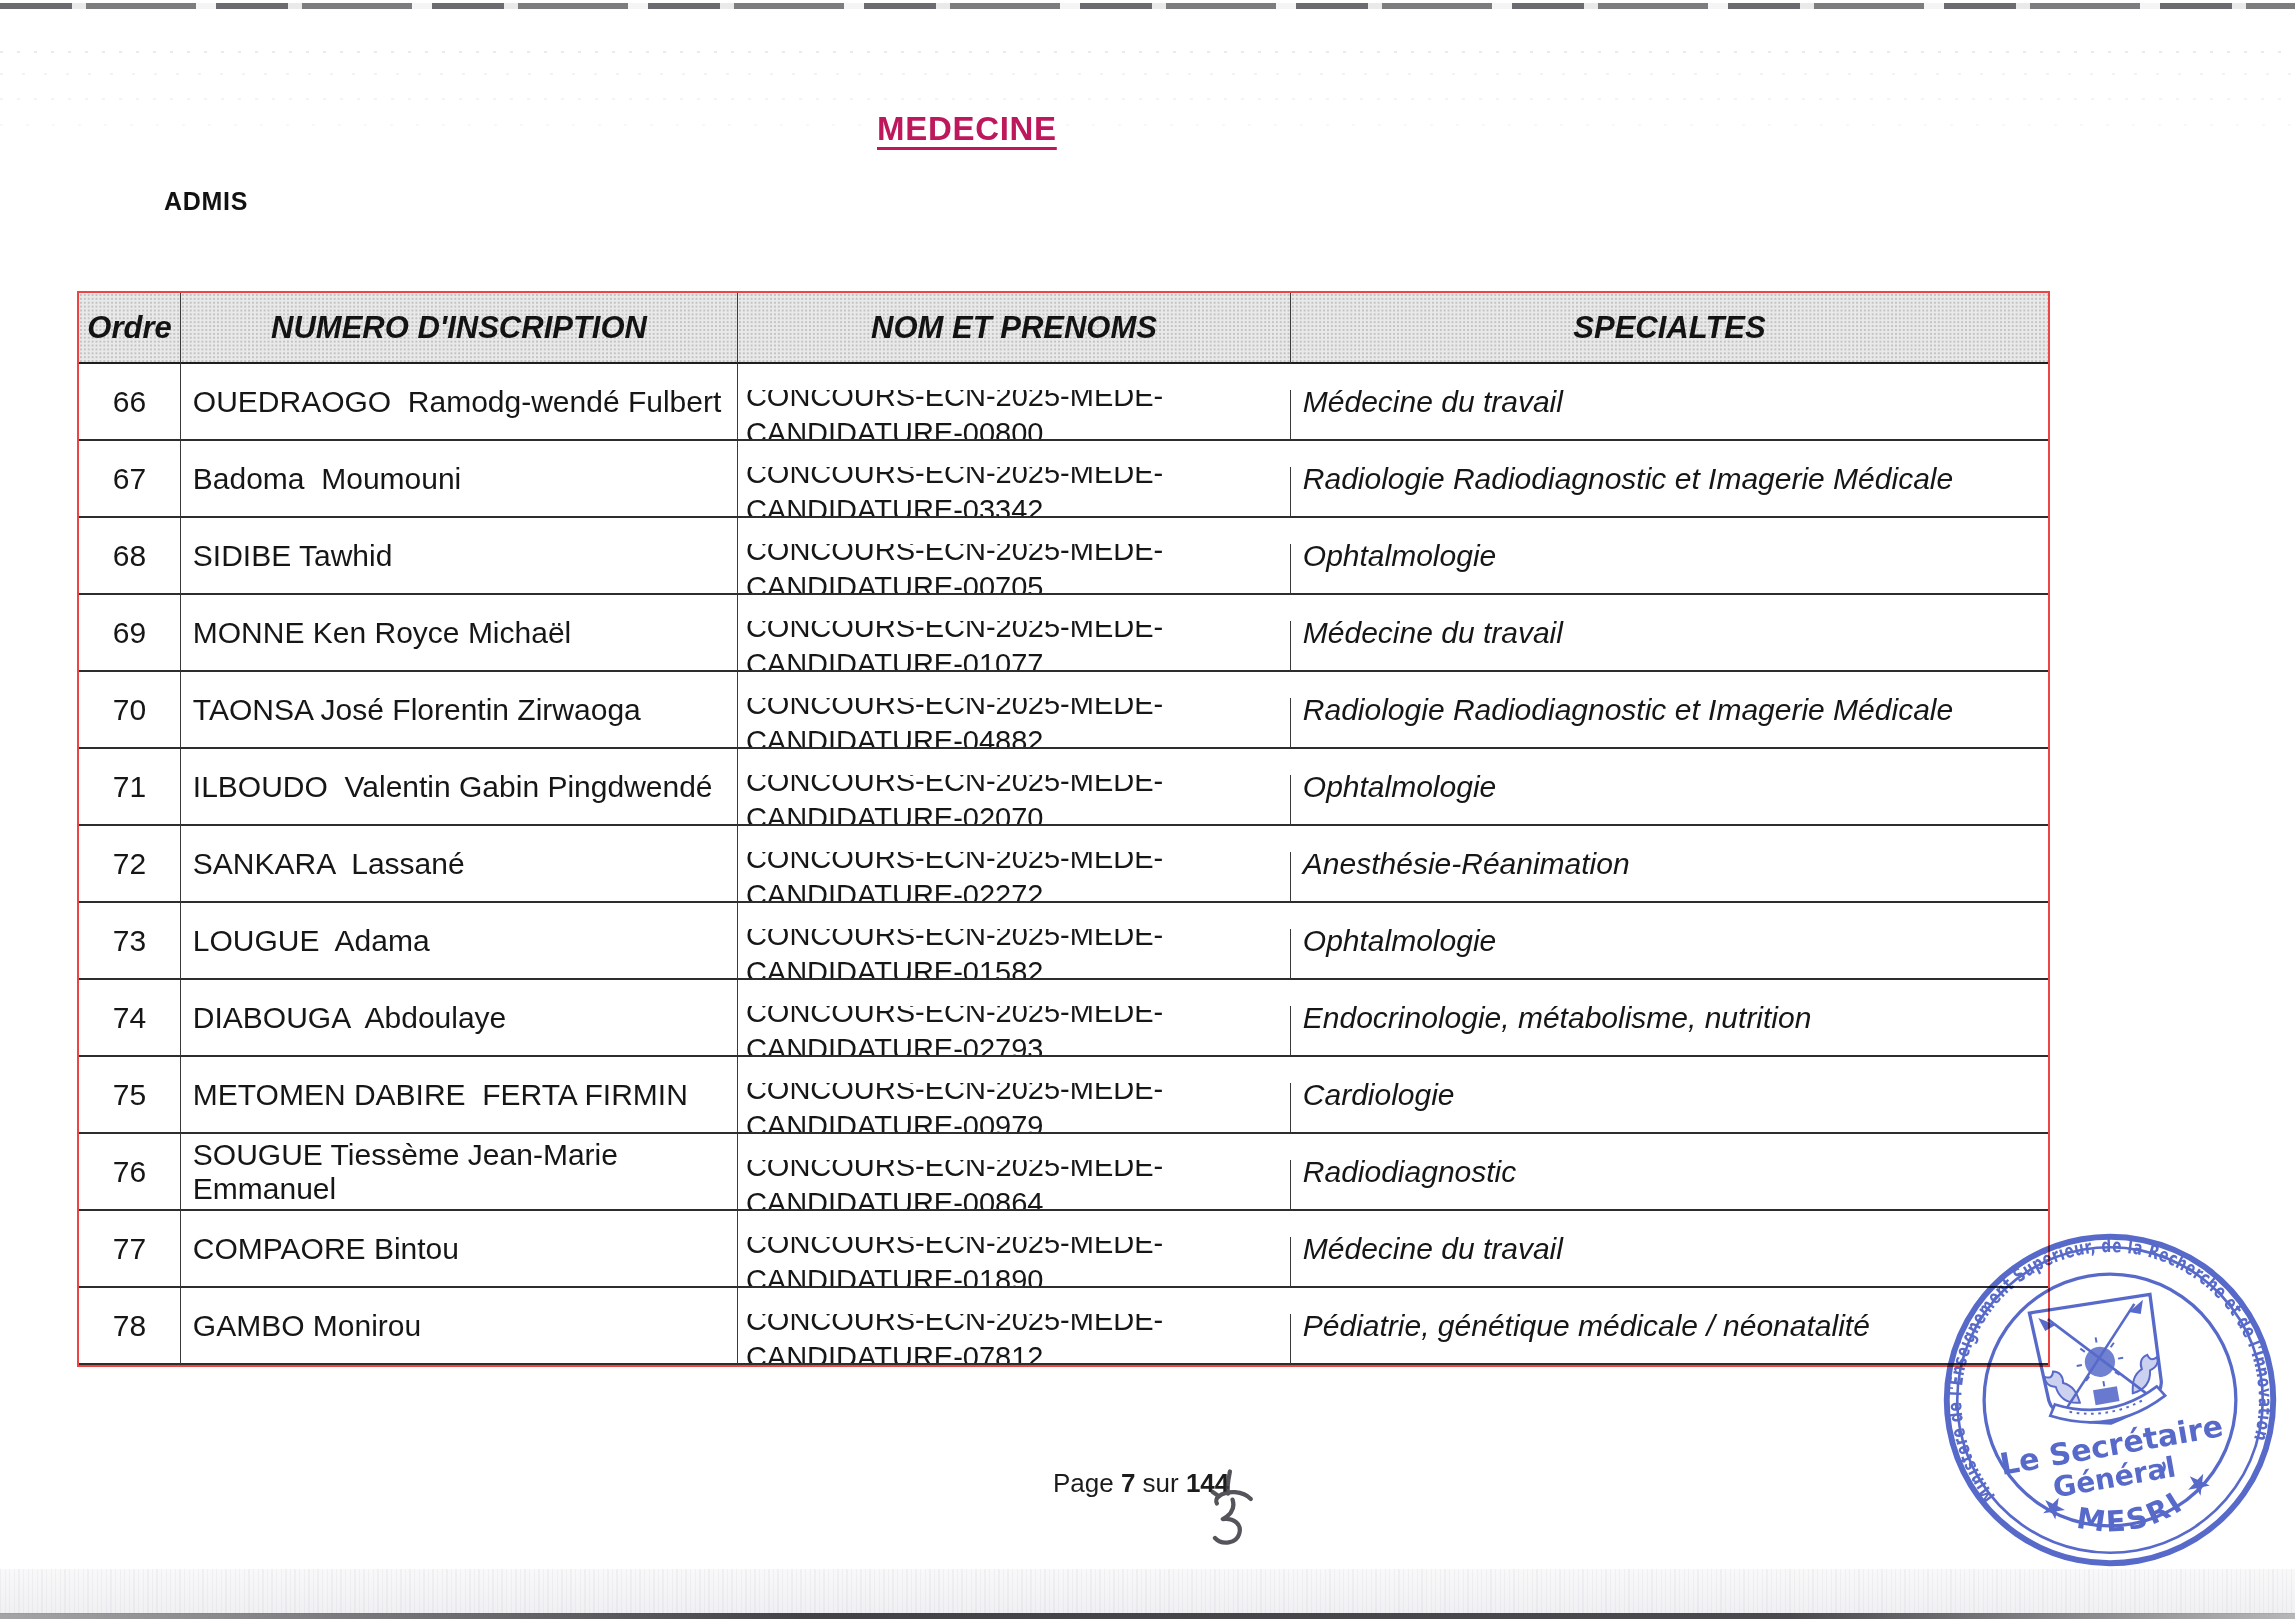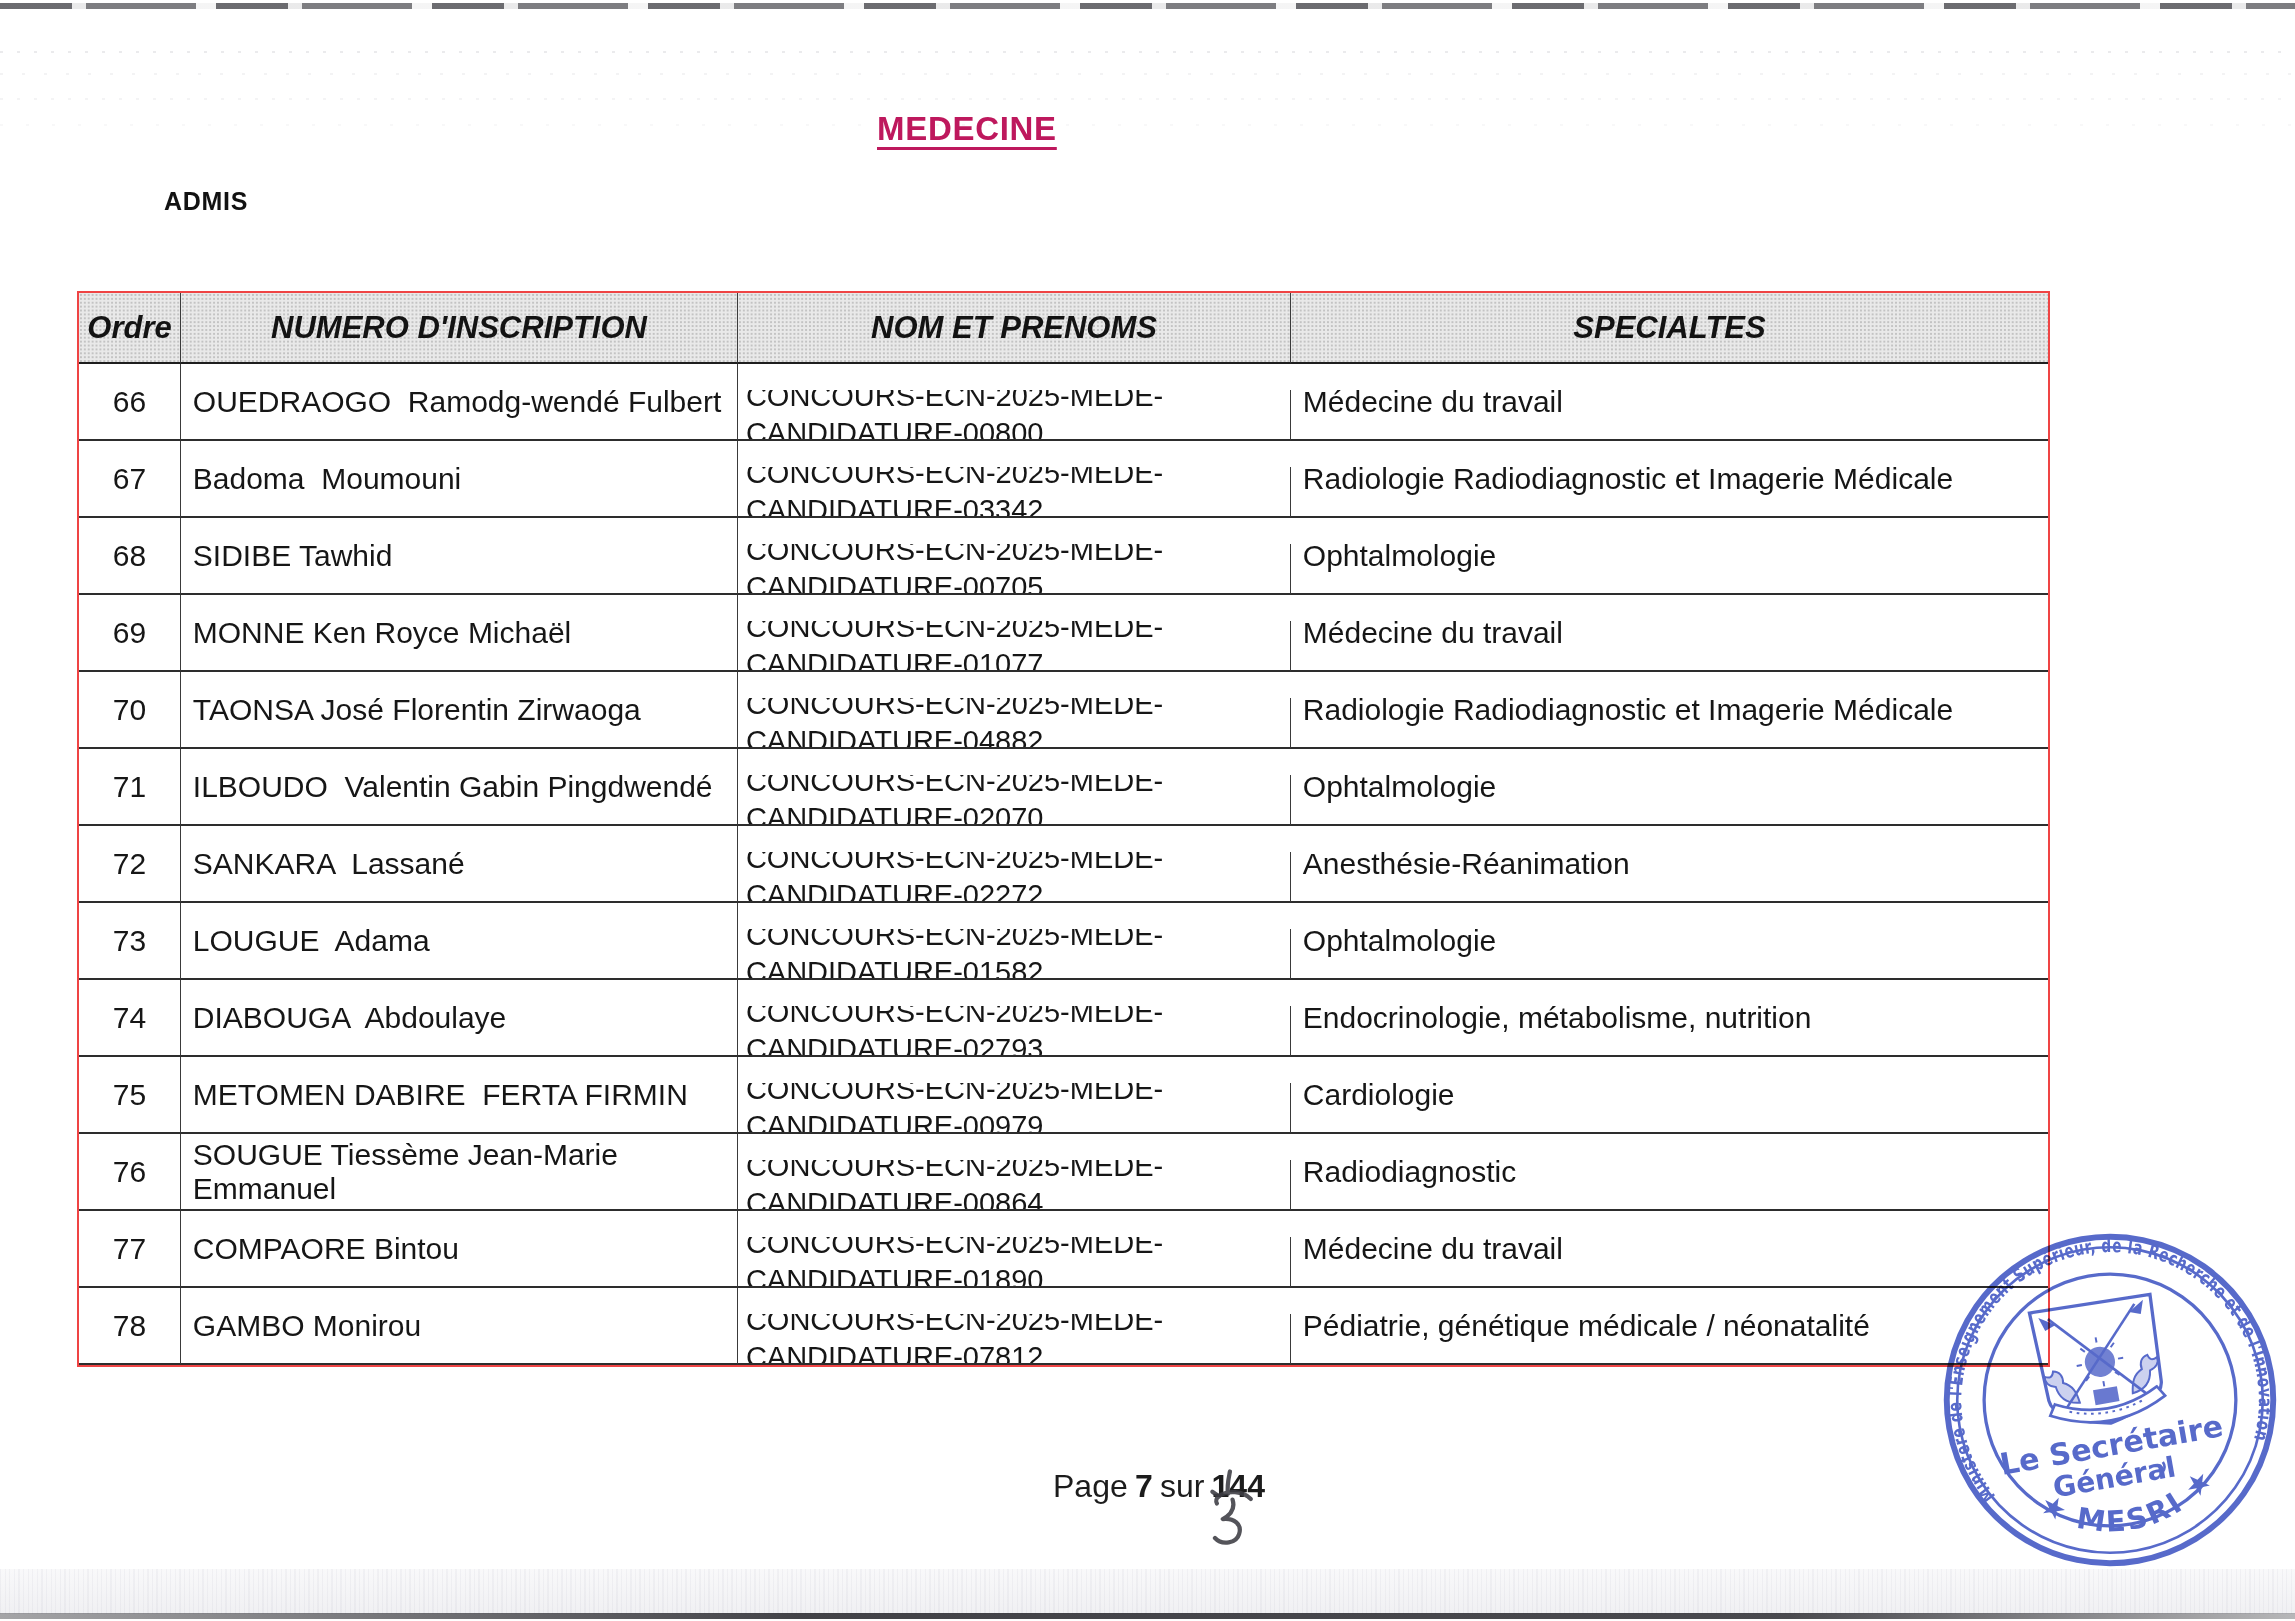--- a/index.html
+++ b/index.html
@@ -67,26 +67,26 @@
     background-size:3.9px 3.9px;
     border-bottom:2.6px solid #1e1e1e;
     justify-content:center;
     font-weight:bold;font-style:italic;font-size:31px;color:#131313;
   }
   .row{display:contents;}
   .c-ordre{justify-content:center;}
   .c-nom{padding-left:11.8px;white-space:pre-wrap;}
   .c-num{flex-direction:column;align-items:flex-start;justify-content:center;
          padding-left:7.9px;line-height:37px;font-size:29px;margin-top:26px;}
-  .c-spec{padding-left:11.8px;}
+  .c-spec{padding-left:11.8px;font-style:italic;}
   
   .page-footer{
     position:absolute;left:1053px;top:1468px;
     display:inline-flex;gap:7.2px;align-items:baseline;
-    font-size:32px;color:#1c1c1c;
+    font-size:26px;color:#1c1c1c;
   }
   .page-footer .bold{font-weight:bold;}
   
   .hand-mark{position:absolute;left:1192px;top:1465px;width:72px;height:88px;opacity:.88;}
   
   .stamp{
     position:absolute;left:1933px;top:1223px;width:354px;height:354px;
     mix-blend-mode:multiply;filter:blur(0.5px);opacity:.93;
   }
   .stamp text{font-family:"DejaVu Sans","Liberation Sans",sans-serif;}

